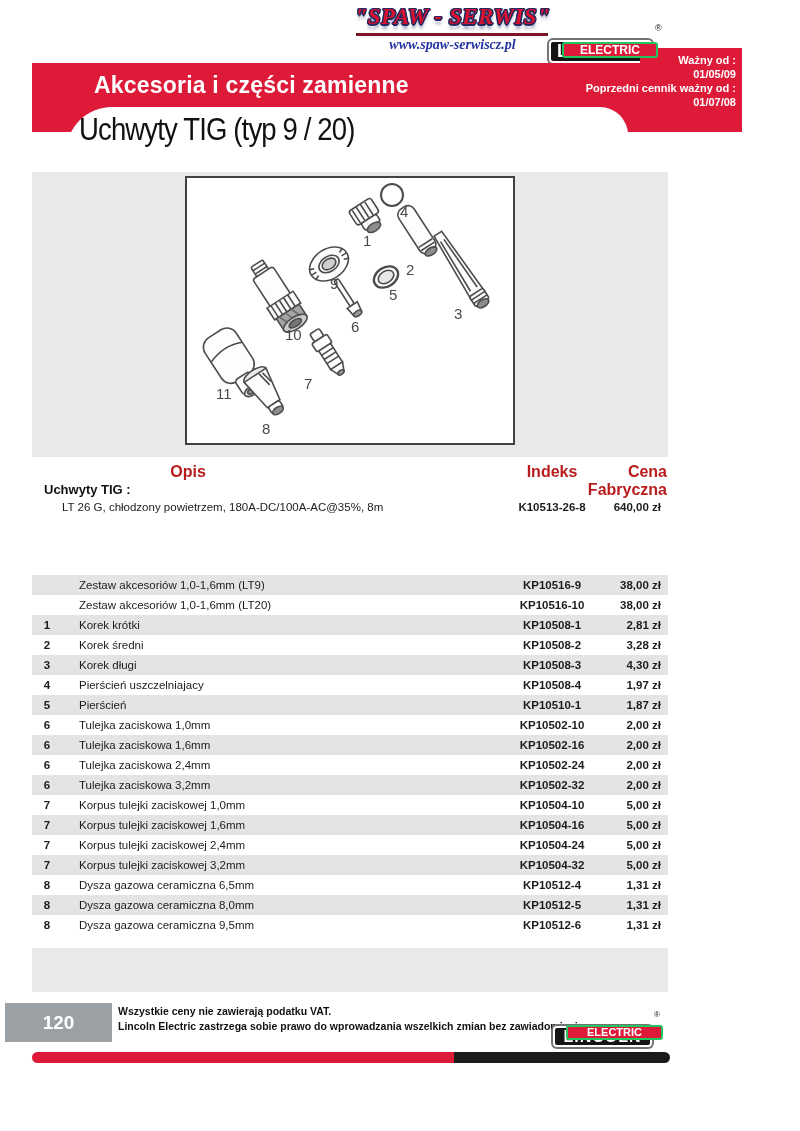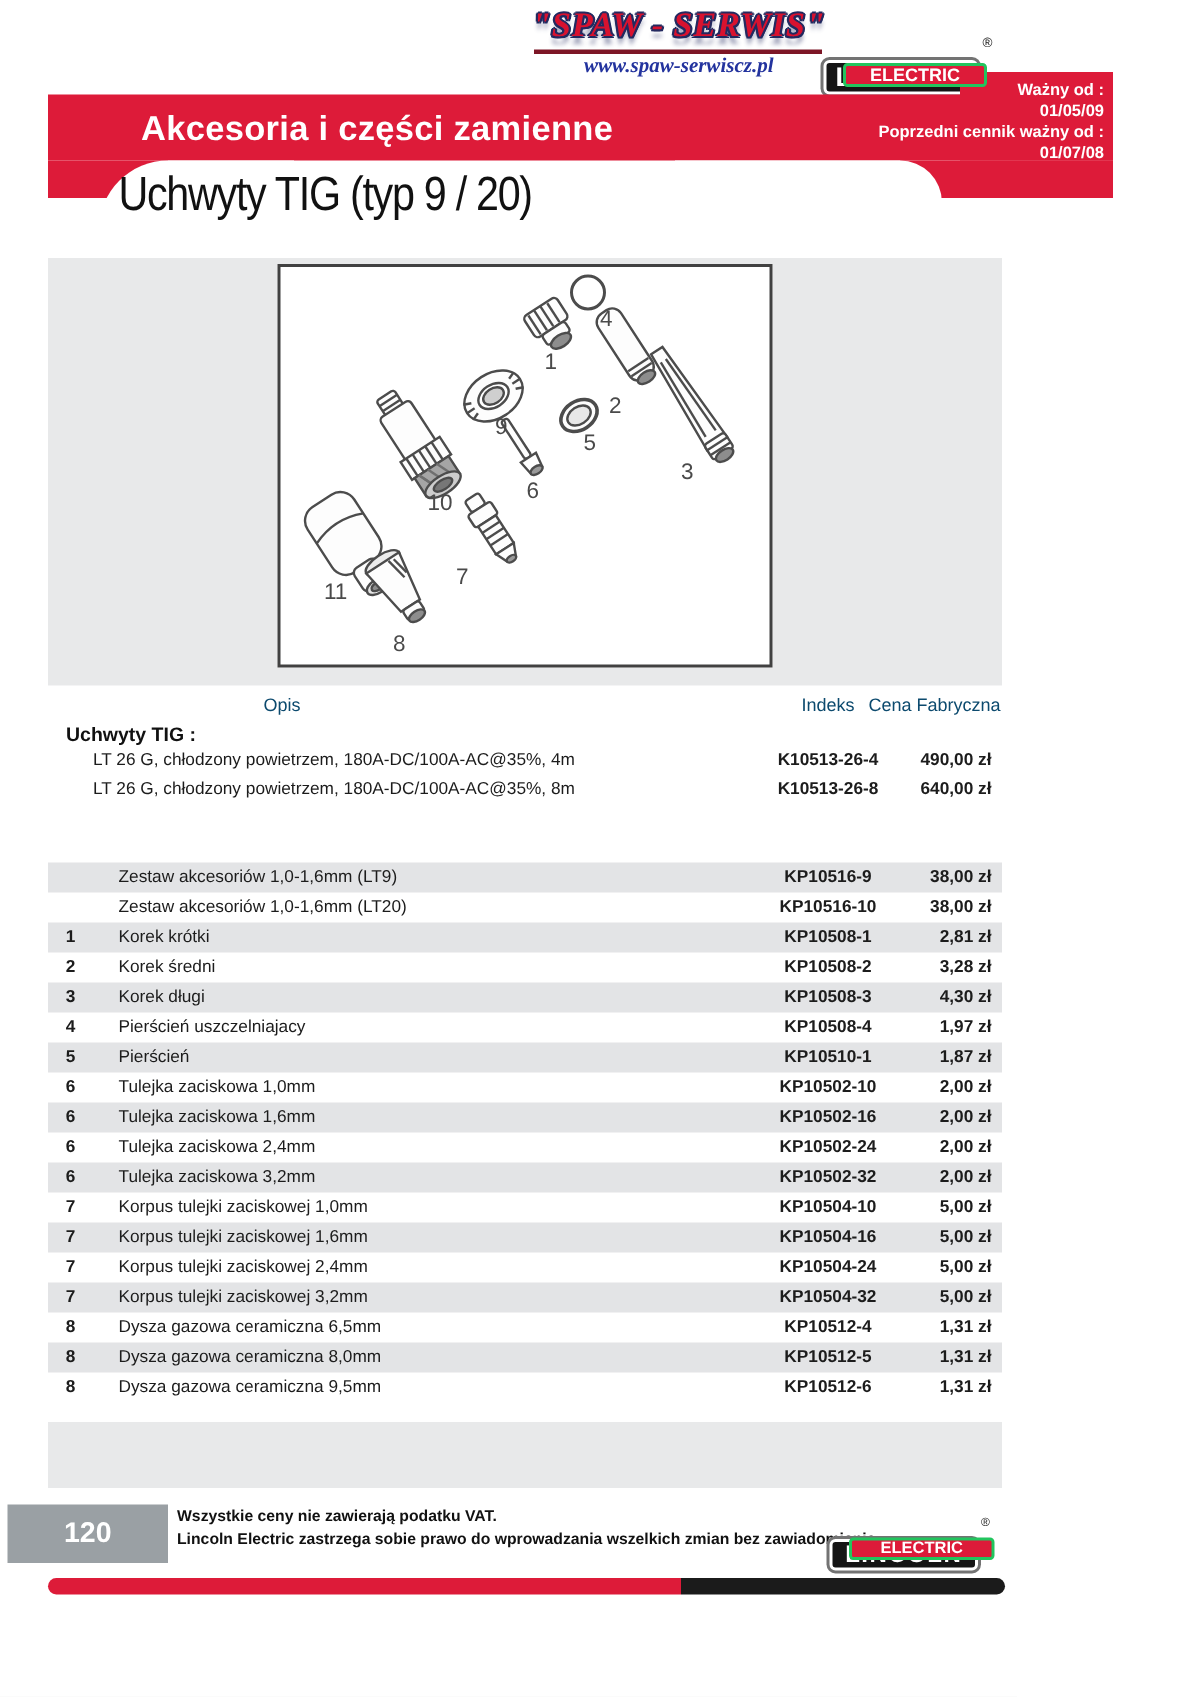--- a/index.html
+++ b/index.html
@@ -47,21 +47,21 @@
   .panel{left:32px;top:172px;width:636px;height:820px;background:#e8e9ea;}
   .diagram-box{left:185px;top:176px;width:330px;height:269px;background:#fff;
     border:2px solid #414141;box-sizing:border-box;}
   .diagram-box svg{display:block;}
 
   
   .table-white{left:32px;top:457px;width:636px;height:491px;background:#fff;}
   .col-opis{left:148px;top:463px;width:80px;text-align:center;}
   .col-idx{left:500px;top:463px;width:104px;text-align:center;}
   .col-cena{left:556px;top:463px;width:111px;text-align:right;}
-  .red-head{color:#0c4a6e;font-weight:normal;font-size:12px;}
+  .red-head{color:#b91c1c;font-weight:bold;font-size:16px;}
   .group-title{left:44px;top:482px;font-weight:bold;font-size:13px;color:#111;}
   .torch-rows{left:32px;top:498px;width:636px;}
   .t-row{position:relative;height:19px;line-height:19px;font-size:11.5px;}
   .section-title{left:32px;top:545px;width:636px;text-align:center;color:#e11732;
     font-weight:bold;font-size:13.5px;}
   .parts-rows{left:32px;top:575px;width:636px;}
   .p-row{position:relative;height:20px;line-height:20px;font-size:11.5px;}
   .p-row:nth-child(odd){background:#e3e4e6;}
   .c-num{position:absolute;left:6px;width:18px;text-align:center;font-weight:bold;}
   .c-desc-t{position:absolute;left:30px;white-space:nowrap;}
@@ -242,25 +242,20 @@
   <div class="abs table-white"></div>
 
   <div class="abs col-opis red-head">Opis</div>
   <div class="abs col-idx red-head">Indeks</div>
   <div class="abs col-cena red-head">Cena Fabryczna</div>
 
   <div class="abs group-title">Uchwyty TIG :</div>
 
   <div class="abs torch-rows">
       <div class="t-row">
-      <span class="c-desc-t">LT 26 G, chłodzony powietrzem, 180A-DC/100A-AC@35%, 4m</span>
-      <span class="c-idx">K10513-26-4</span>
-      <span class="c-price">490,00 zł</span>
-    </div>
-      <div class="t-row">
       <span class="c-desc-t">LT 26 G, chłodzony powietrzem, 180A-DC/100A-AC@35%, 8m</span>
       <span class="c-idx">K10513-26-8</span>
       <span class="c-price">640,00 zł</span>
     </div>
     </div>
 
 
   <div class="abs parts-rows">
       <div class="p-row">
       <span class="c-num"></span>

